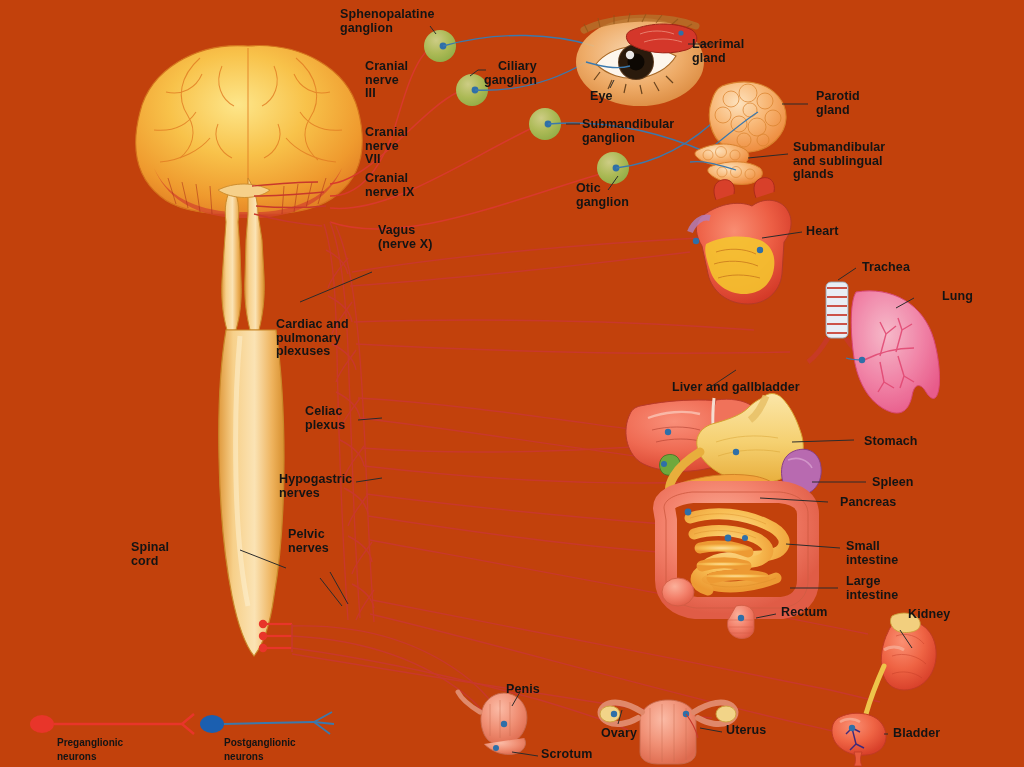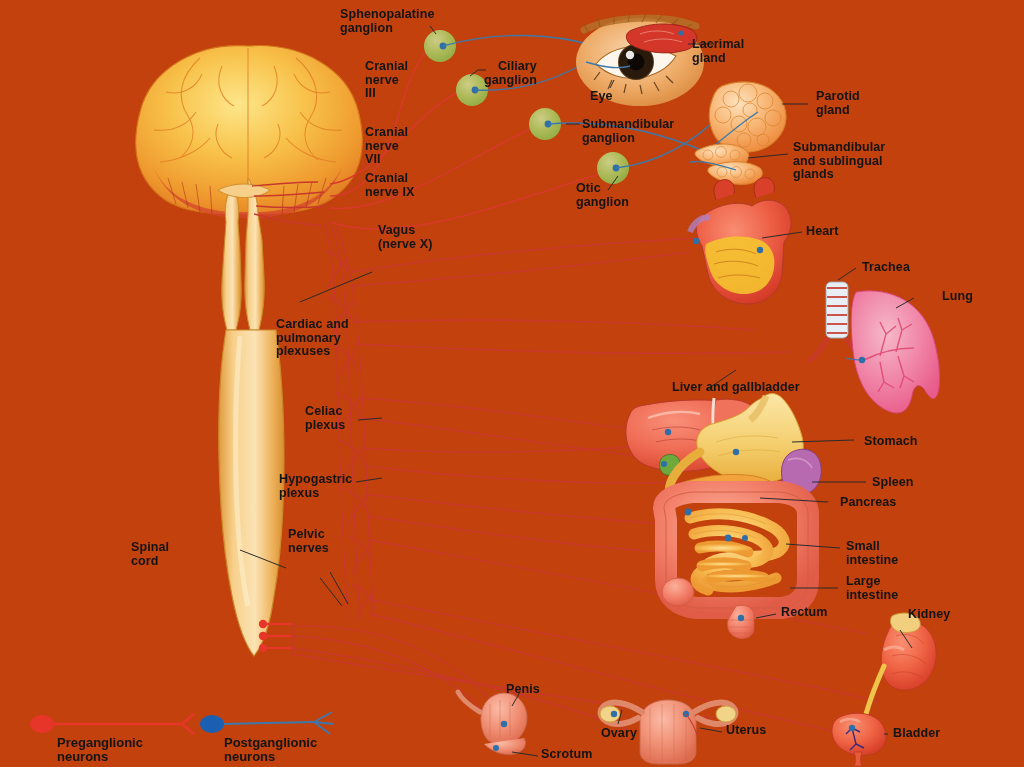--- a/index.html
+++ b/index.html
@@ -20,21 +20,21 @@
     color:#141414;
     font-size:12.5px;
     line-height:13.5px;
     letter-spacing:.1px;
     white-space:pre;
     font-weight:600;
   }
   .legend-lbl{
     position:absolute;
     color:#141414;
-    font-size:13px;
+    font-size:10px;
     line-height:14px;
     white-space:pre;
     font-weight:600;
   }
 </style>
 </head>
 <body>
 
 <div id="stage">
 
@@ -643,21 +643,21 @@
 (nerve X)</div>
 <div class="lbl" style="left:806px;top:225px;">Heart</div>
 <div class="lbl" style="left:862px;top:261px;">Trachea</div>
 <div class="lbl" style="left:918px;top:290px;margin-left:24px;">Lung</div>
 <div class="lbl" style="left:276px;top:318px;">Cardiac and
 pulmonary
 plexuses</div>
 <div class="lbl" style="left:305px;top:405px;">Celiac
 plexus</div>
 <div class="lbl" style="left:279px;top:473px;">Hypogastric
-plexus</div>
+nerves</div>
 <div class="lbl" style="left:288px;top:528px;">Pelvic
 nerves</div>
 <div class="lbl" style="left:131px;top:541px;">Spinal
 cord</div>
 <div class="lbl" style="left:632px;top:381px;margin-left:40px;">Liver and gallbladder</div>
 <div class="lbl" style="left:864px;top:435px;">Stomach</div>
 <div class="lbl" style="left:872px;top:476px;">Spleen</div>
 <div class="lbl" style="left:840px;top:496px;">Pancreas</div>
 <div class="lbl" style="left:846px;top:540px;">Small
 intestine</div>

